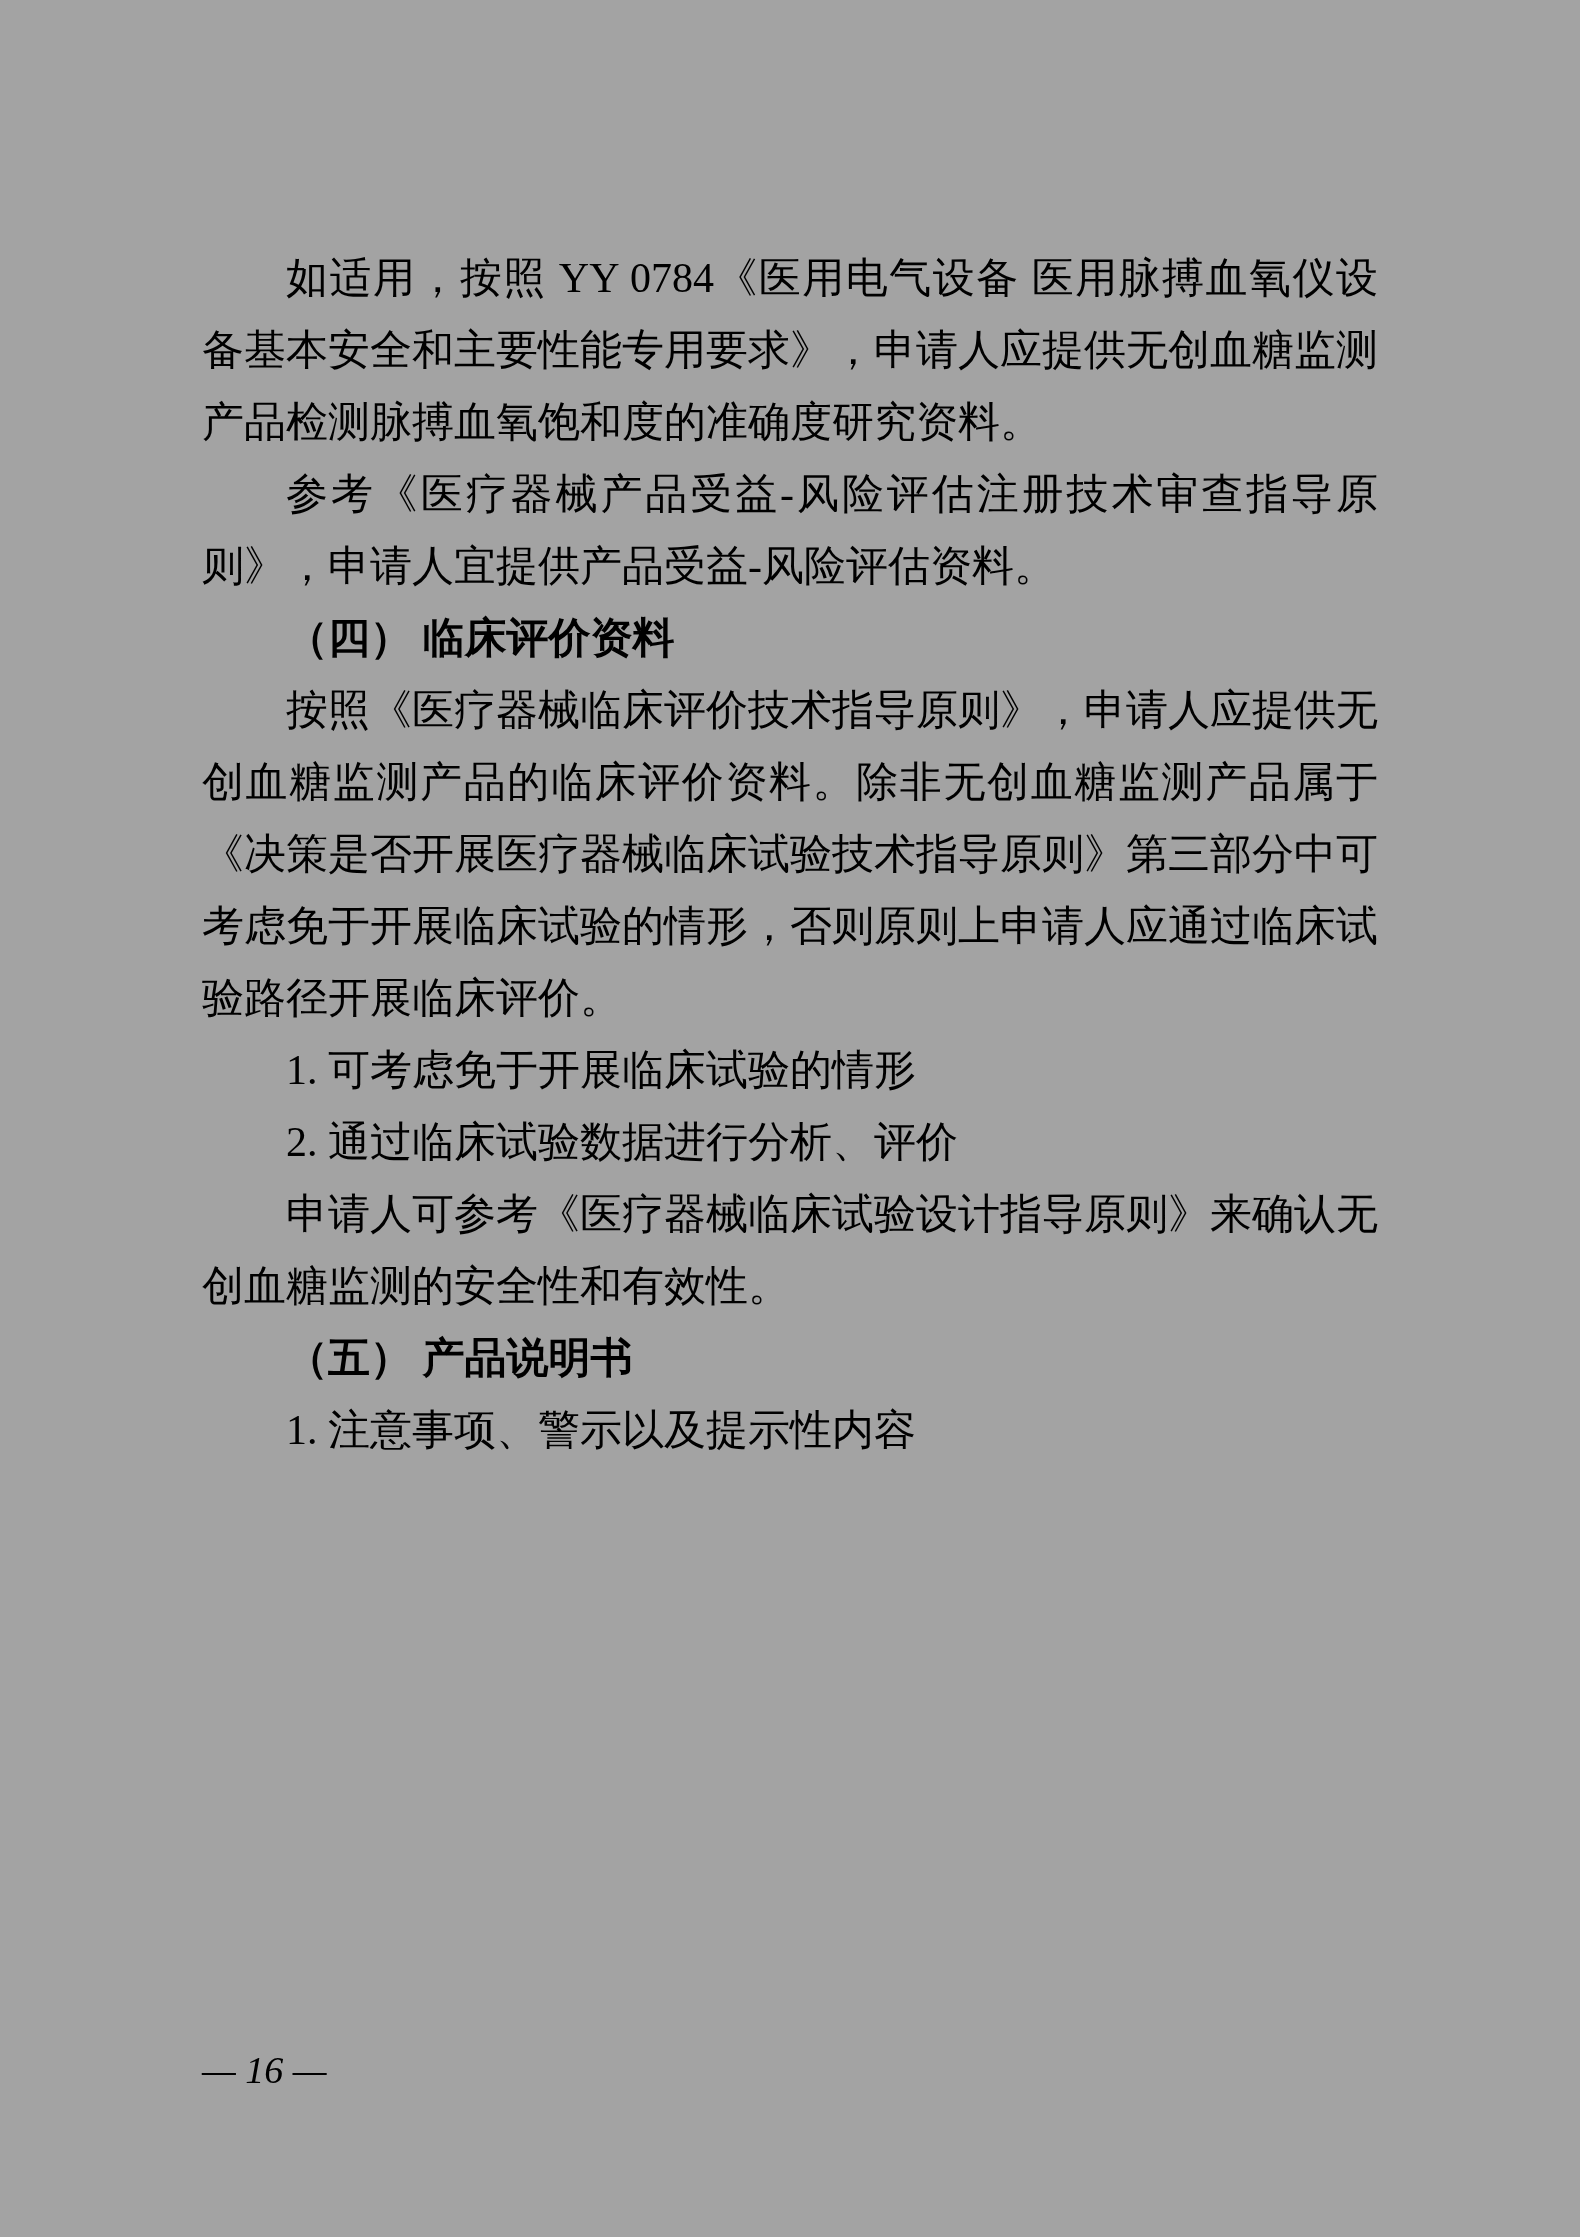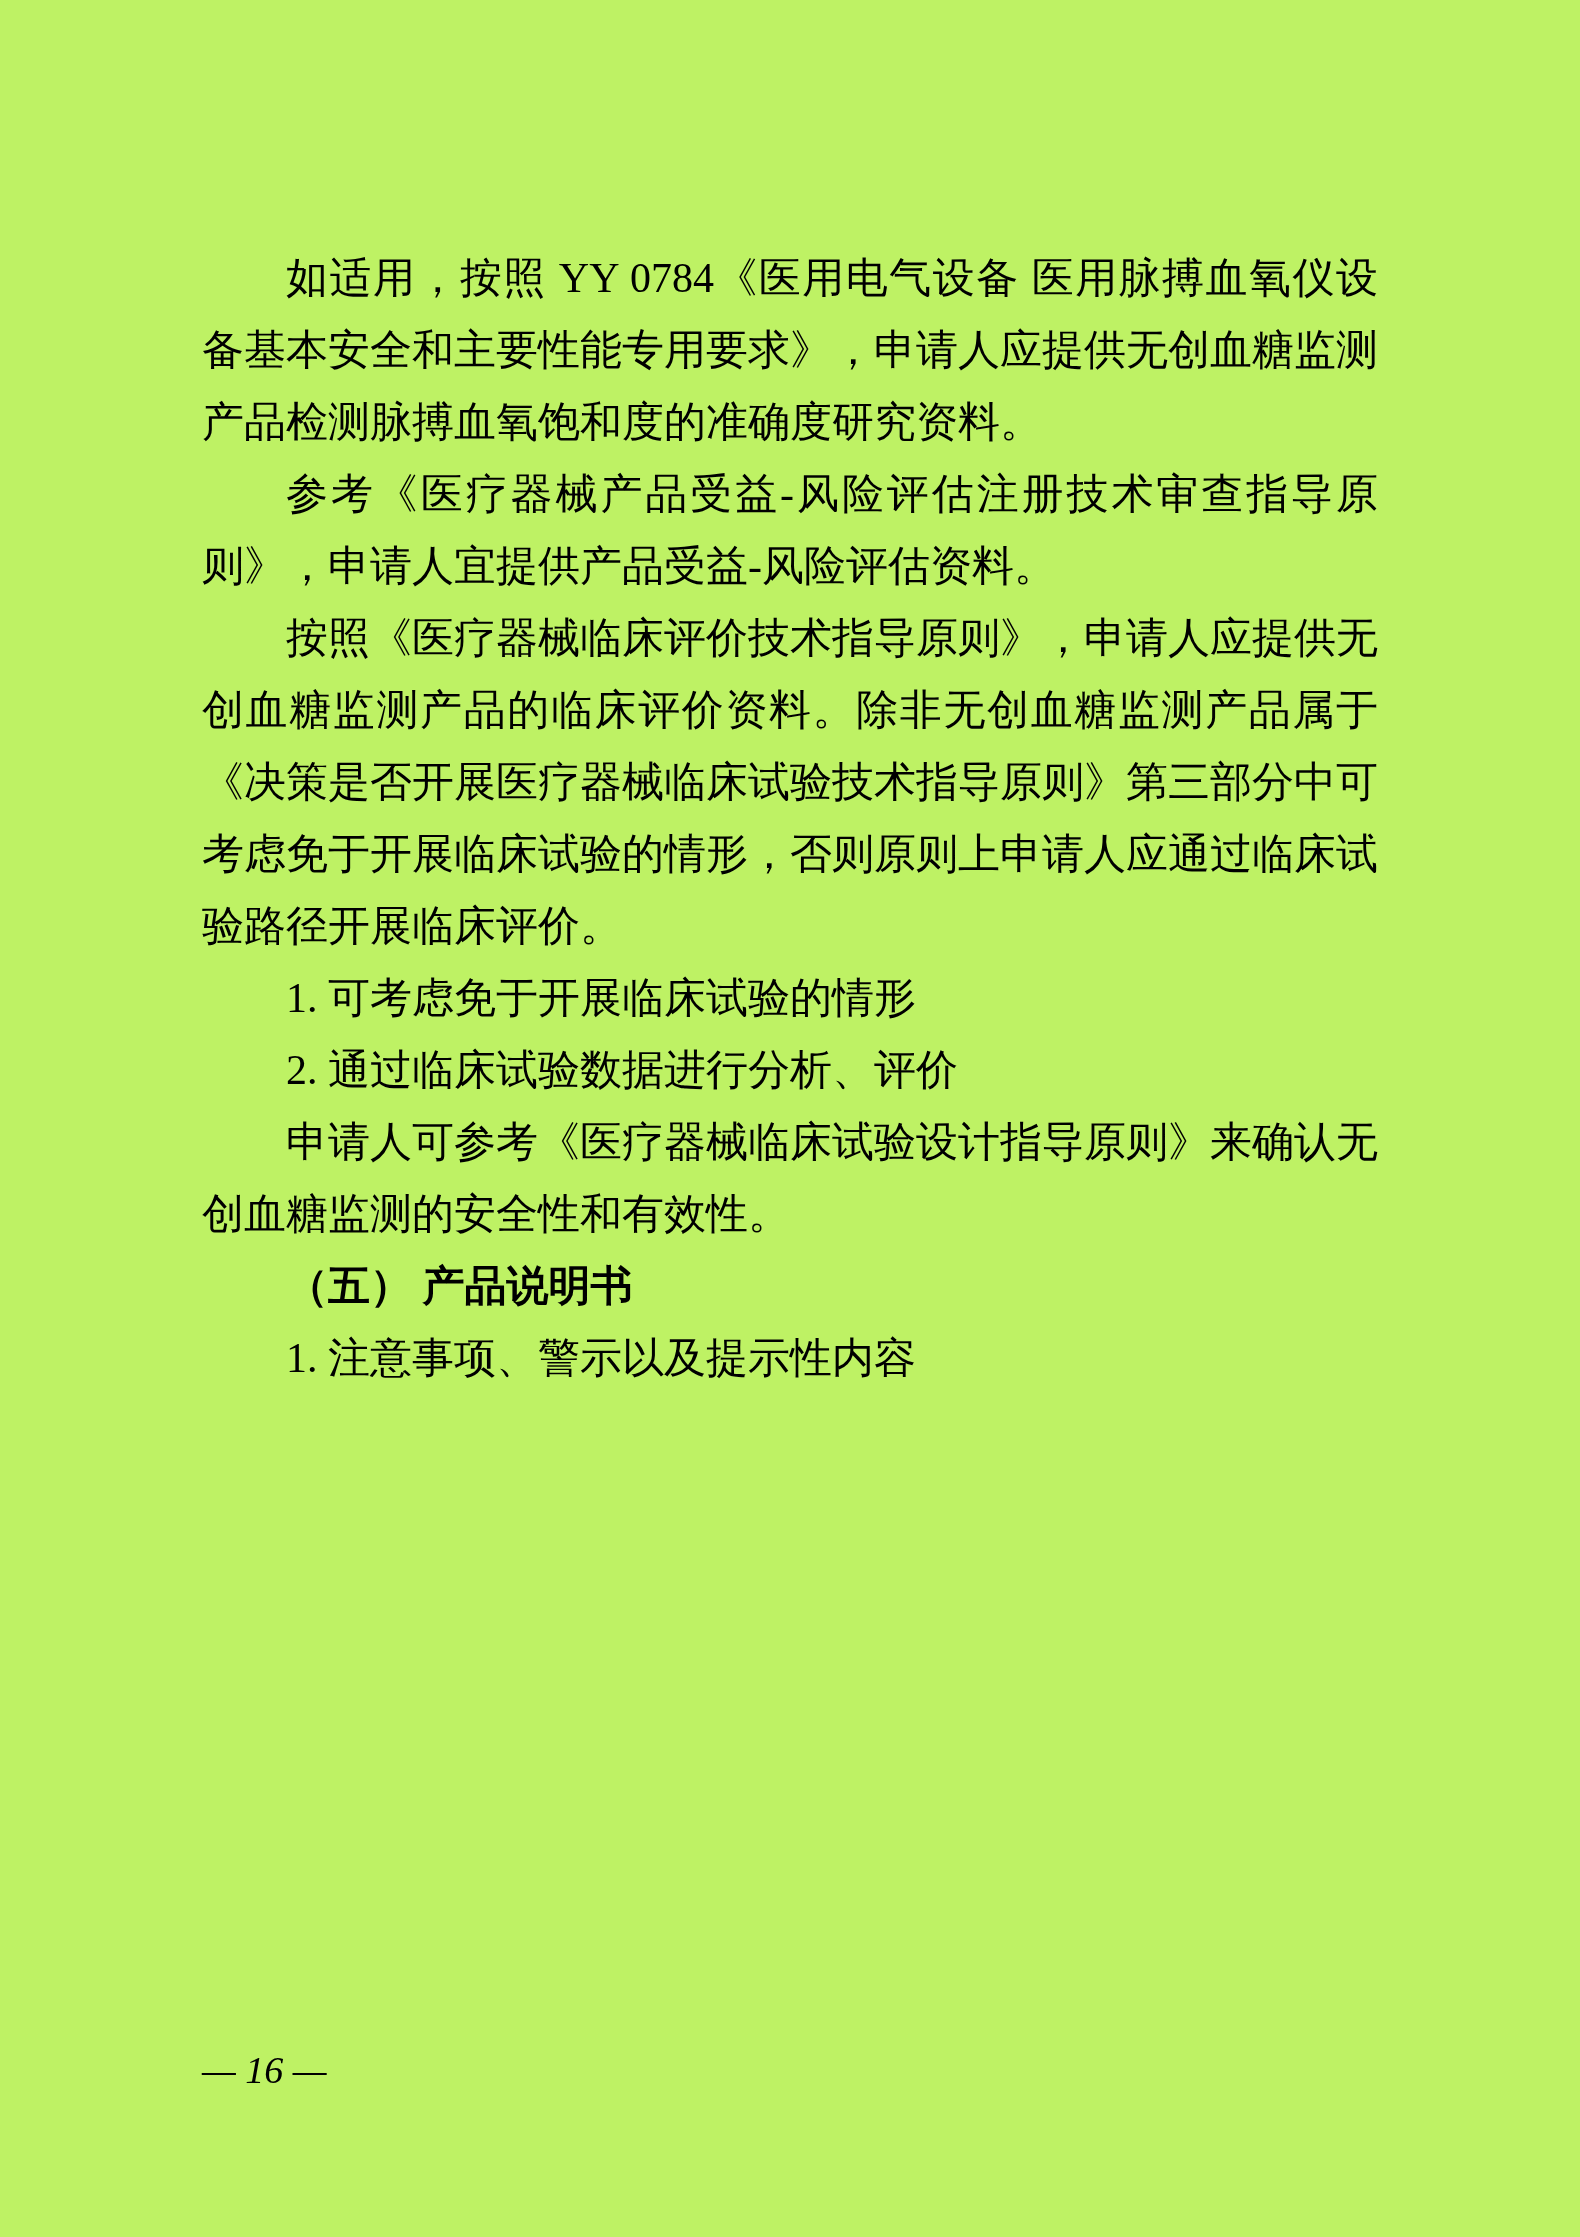--- a/index.html
+++ b/index.html
@@ -4,21 +4,21 @@
 <style>
   html, body {
     margin: 0;
     padding: 0;
     background: #ffffff;
   }
   .page {
     position: relative;
     width: 1580px;
     height: 2237px;
-    background: #bef264;
+    background: #a3a3a3;
     overflow: hidden;
     font-family: "Liberation Serif", "DejaVu Serif", serif;
     color: #000000;
   }
   .content {
     position: absolute;
     left: 202px;
     top: 242px;
     width: 1176px;
     font-size: 42px;
@@ -44,20 +44,21 @@
     font-style: italic;
   }
 </style>
 </head>
 <body>
 
 <div class="page">
   <div class="content">
     <p>如适用，按照 YY 0784《医用电气设备 医用脉搏血氧仪设备基本安全和主要性能专用要求》，申请人应提供无创血糖监测产品检测脉搏血氧饱和度的准确度研究资料。</p>
     <p>参考《医疗器械产品受益-风险评估注册技术审查指导原则》，申请人宜提供产品受益-风险评估资料。</p>
+    <p class="bold-heading">（四） 临床评价资料</p>
     <p>按照《医疗器械临床评价技术指导原则》，申请人应提供无创血糖监测产品的临床评价资料。除非无创血糖监测产品属于《决策是否开展医疗器械临床试验技术指导原则》第三部分中可考虑免于开展临床试验的情形，否则原则上申请人应通过临床试验路径开展临床评价。</p>
     <p>1. 可考虑免于开展临床试验的情形</p>
     <p>2. 通过临床试验数据进行分析、评价</p>
     <p>申请人可参考《医疗器械临床试验设计指导原则》来确认无创血糖监测的安全性和有效性。</p>
     <p class="bold-heading">（五） 产品说明书</p>
     <p>1. 注意事项、警示以及提示性内容</p>
   </div>
   <div class="footer">
     <span>— 16 —</span>
   </div>

